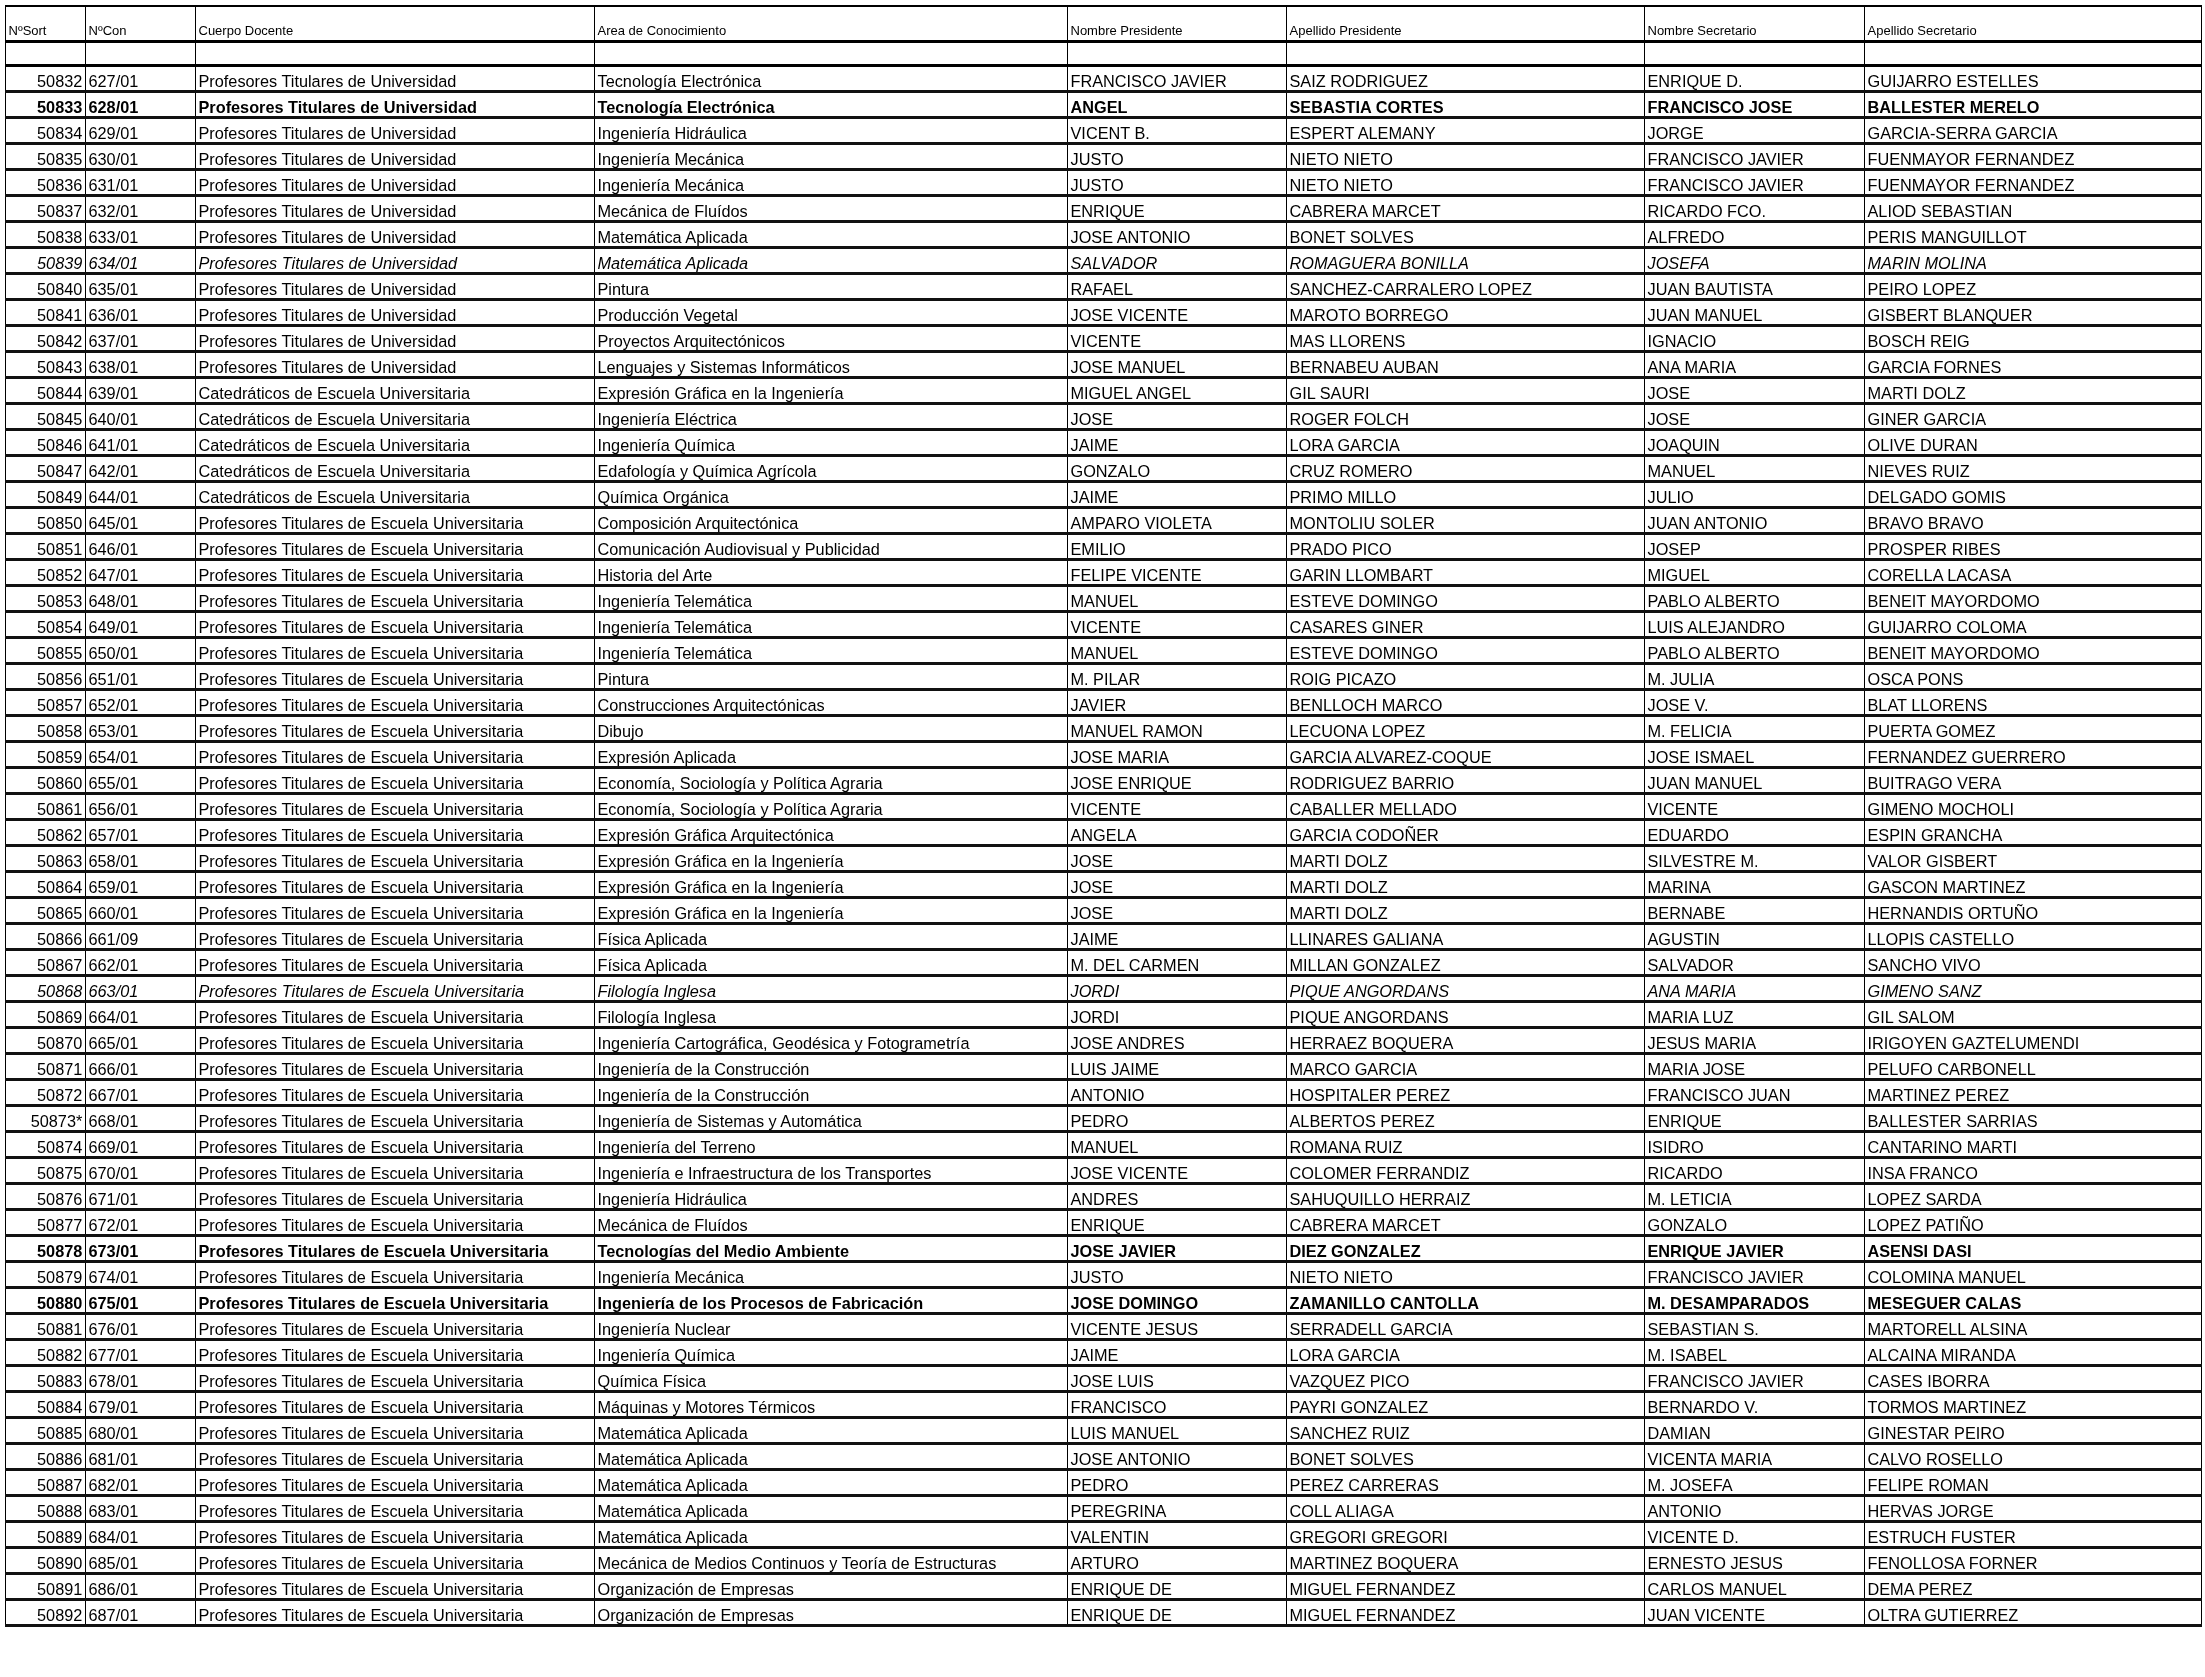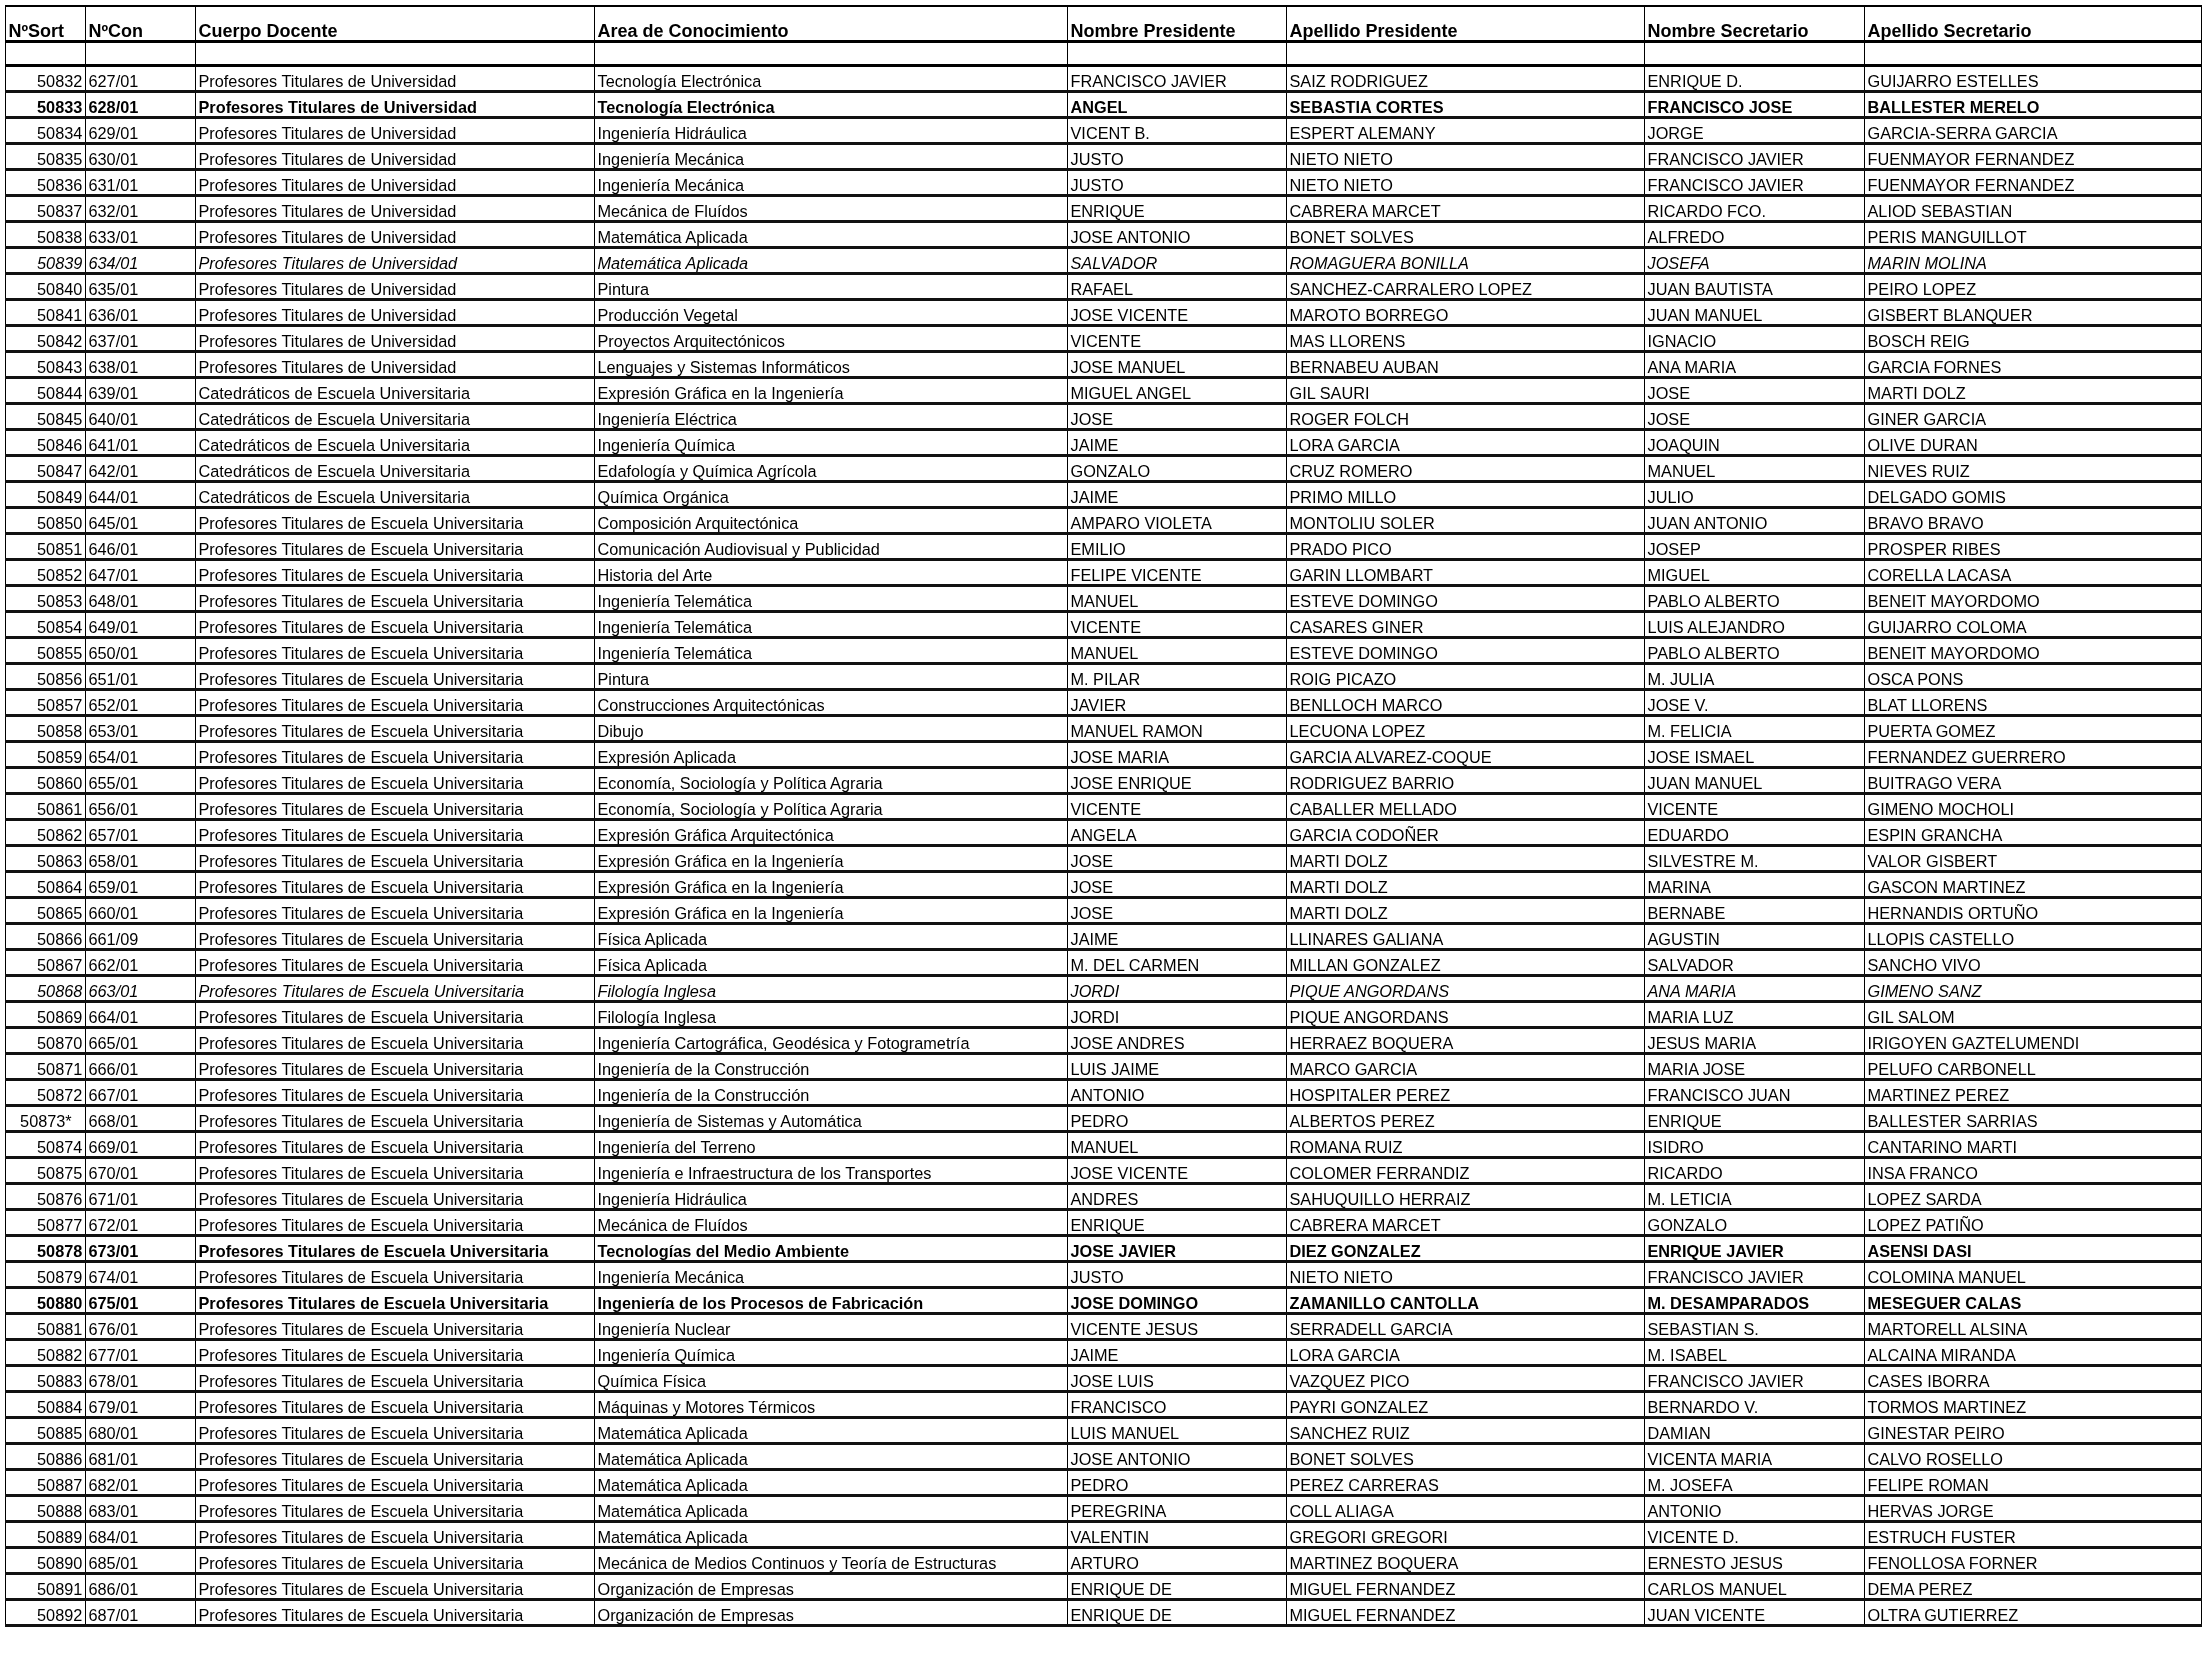--- a/index.html
+++ b/index.html
@@ -1,25 +1,25 @@
 <!DOCTYPE html>
 <html style="font-size:12px"><head>
 <meta charset="utf-8">
 <style>
   html, body { margin: 0; padding: 0; background: #ffffff; }
   body { width: 2205px; height: 1678px; overflow: hidden; position: relative; font-family: "Liberation Sans", sans-serif; color: #000; }
   table { position: absolute; left: 4.5px; top: 4.5px; border-collapse: collapse; table-layout: fixed; width: 2195px; }
   col.c0 { width: 80px; } col.c1 { width: 110px; } col.c2 { width: 399px; } col.c3 { width: 473px; }
   col.c4 { width: 219px; } col.c5 { width: 358px; } col.c6 { width: 220px; } col.c7 { width: 337px; }
   th, td { border-left: 1.5px solid #000; border-right: 1.5px solid #000; padding: 0 3px; white-space: nowrap; overflow: hidden; font-size: 16.3px; line-height: 16.3px; text-align: left; vertical-align: bottom; }
-  th { font-weight: bold; height: 33px; border-top: 2.2px solid #000; border-bottom: 3px solid #000; font-size: 18px; }
+  th { font-weight: normal; height: 33px; border-top: 2.2px solid #000; border-bottom: 3px solid #000; font-size: 13px; }
   tr.blank td { height: 21px; border-bottom: 3px solid #000; }
   tbody tr.row td { height: 23px; border-bottom: 3px solid #111; }
   td.sort { text-align: right; padding-right: 2.2px; }
-  td.sort.star { text-align: center; padding-left: 4px; }
+  td.sort.star { text-align: right; padding-left: 4px; }
   tr.bold td.b { font-weight: bold; }
   tr.ital td.i { font-style: italic; }
 </style>
 </head>
 <body>
 
 <table>
   <colgroup>
     <col class="c0">
       <col class="c1">

